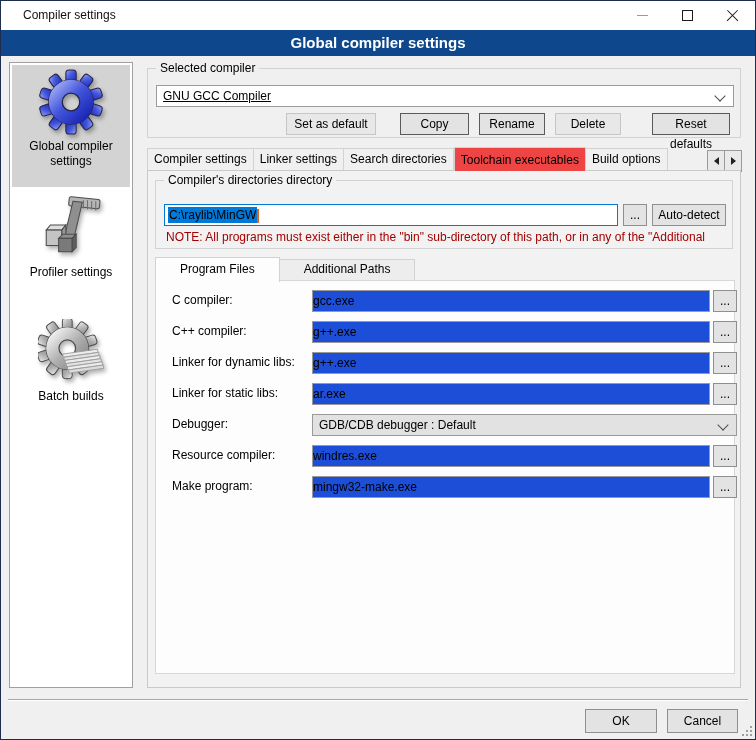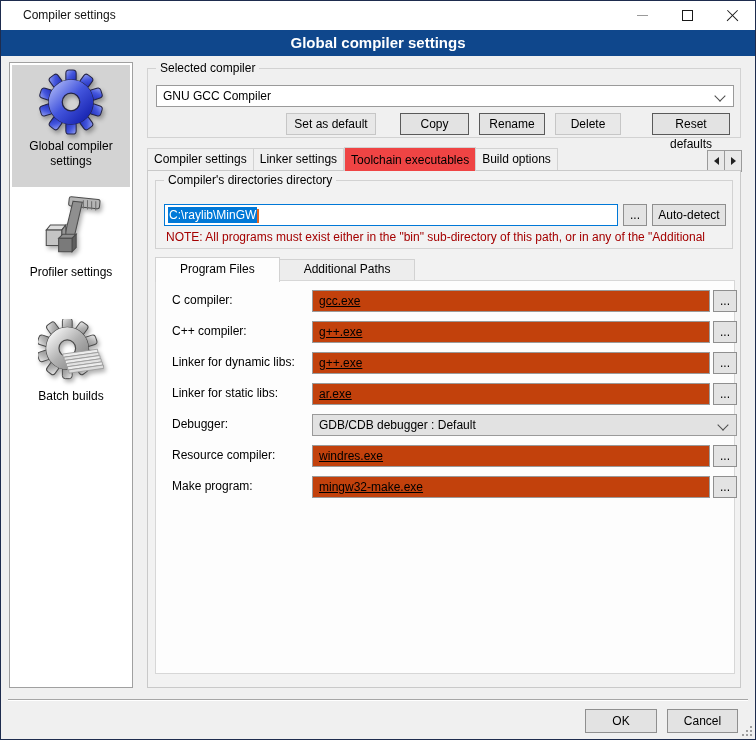--- a/index.html
+++ b/index.html
@@ -32,38 +32,38 @@
   .side-item .lbl{margin-top:4px;line-height:15px;}
   .icon-shadow{filter:drop-shadow(2px 3px 2px rgba(0,0,0,0.30));}
   
   .groupbox{border:1px solid #d2d2d2;}
   .group-label{position:absolute;top:-8px;left:8px;padding:0 4px;line-height:15px;}
   
   .btn{box-sizing:border-box;background:#e3e3e3;border:1px solid #8f8f8f;font-family:"Liberation Sans",sans-serif;
     font-size:12px;color:#000;text-align:center;padding:0;line-height:20px;}
   .btn.dark{border-color:#5a5a5a;}
   .btn.disabled{border-color:#c6c6c6;background:#e8e8e8;color:#000000;}
-  .field{box-sizing:border-box;background:#c2410c;border:1px solid #9a9a9a;line-height:20px;padding-left:6px;white-space:nowrap;overflow:hidden;text-decoration:underline;}
+  .field{box-sizing:border-box;background:#1d4ed8;border:1px solid #9a9a9a;line-height:20px;white-space:nowrap;overflow:hidden;}
   .combo{box-sizing:border-box;border:1px solid #9a9a9a;line-height:20px;padding-left:6px;position:relative;white-space:nowrap;overflow:hidden;}
   .combo.white{background:#fff;}
   .combo.gray{background:#e2e2e2;}
   .chev{position:absolute;right:9px;top:6px;width:7px;height:7px;border-right:1.4px solid #4d4d4d;border-bottom:1.4px solid #4d4d4d;transform:rotate(45deg);}
   
   .tabstrip{left:147px;top:147px;width:594px;height:24px;}
   .tabsclip{position:absolute;left:0;top:0;width:560px;height:24px;overflow:hidden;display:flex;align-items:flex-end;}
   .tab{flex:0 0 auto;height:21px;line-height:20px;padding:0 6px;background:#f0f0f0;border:1px solid #d2d2d2;border-left:none;white-space:nowrap;}
   .tab:first-child{border-left:1px solid #d2d2d2;}
   .tab.active{height:24px;line-height:24px;background:#ef4444;border-left:1px solid #d2d2d2;position:relative;z-index:3;margin-bottom:-1px;border-bottom:none;}
   .tab-arrow{position:absolute;top:3px;width:16px;height:20px;background:#e9e9e9;border:1px solid #9a9a9a;display:flex;align-items:center;justify-content:center;}
   .tri-l{width:0;height:0;border-top:4px solid transparent;border-bottom:4px solid transparent;border-right:5px solid #222;}
   .tri-r{width:0;height:0;border-top:4px solid transparent;border-bottom:4px solid transparent;border-left:5px solid #222;}
   
   .panel{left:147px;top:170px;width:594px;height:518px;background:#f2f2f2;border:1px solid #c9c9c9;}
   .dir-input{left:8px;top:23px;width:454px;height:22px;background:#fff;border:1px solid #0078d7;line-height:20px;padding-left:3px;white-space:nowrap;overflow:hidden;}
-  .sel-text{background:#0078d7;color:#ffffff;padding:1px 1px;}
+  .sel-text{background:#0078d7;color:#000000;padding:1px 1px;}
   .caret{display:inline-block;width:2px;height:14px;background:#e8641b;vertical-align:middle;margin-left:0px;}
   .note{color:#a40000;white-space:nowrap;overflow:hidden;}
   .subtabs{position:absolute;left:7px;top:86px;height:24px;display:flex;align-items:flex-end;}
   .subtab{height:20px;line-height:19px;padding:0 24px;background:#ededed;border:1px solid #d2d2d2;border-left:none;white-space:nowrap;}
   .subtab:first-child{border-left:1px solid #d2d2d2;}
   .subtab.active{height:24px;line-height:23px;background:#fdfdfd;border-left:1px solid #d2d2d2;margin-bottom:-1px;border-bottom:none;z-index:3;position:relative;}
   .subpanel{position:absolute;left:7px;top:109px;width:578px;height:392px;background:#fdfdfd;border:1px solid #d7d7d7;}
   .frow{position:absolute;left:8px;width:100%;height:18px;}
   .flabel{position:absolute;left:8px;top:3px;}
   .finput{position:absolute;left:148px;top:0;width:398px;height:22px;}
@@ -178,37 +178,38 @@
         <rect x="1.4" y="6.4" width="34" height="3.2" fill="#ececec" stroke="#9a9a9a" stroke-width="0.8"></rect>
         <rect x="2.1" y="9.6" width="34" height="3.2" fill="#e2e2e2" stroke="#9a9a9a" stroke-width="0.8"></rect>
         <rect x="2.8" y="12.8" width="34" height="3.2" fill="#ececec" stroke="#9a9a9a" stroke-width="0.8"></rect>
         <rect x="3.5" y="16" width="34" height="3.2" fill="#dcdcdc" stroke="#9a9a9a" stroke-width="0.8"></rect>
       </g>
     </svg>
     <span class="lbl">Batch builds</span>
   </div>
 </div>
 
-<div class="abs groupbox" style="left:147px;top:68px;width:594px;height:70px;">
+<div class="abs groupbox" style="left:147px;top:68px;width:594px;height:70px;text-decoration:underline;">
   <span class="group-label" style="background:#f0f0f0;">Selected compiler</span>
   <div class="abs combo white" style="left:8px;top:16px;width:578px;height:22px;">
     <span>GNU GCC Compiler</span>
     <span class="chev"></span>
   </div>
   <button class="abs btn disabled" style="left:138px;top:44px;width:90px;height:22px;">Set as default</button>
   <button class="abs btn dark" style="left:252px;top:44px;width:69px;height:22px;">Copy</button>
   <button class="abs btn dark" style="left:331px;top:44px;width:66px;height:22px;">Rename</button>
   <button class="abs btn disabled" style="left:407px;top:44px;width:66px;height:22px;">Delete</button>
   <button class="abs btn dark" style="left:504px;top:44px;width:78px;height:22px;">Reset defaults</button>
 </div>
 
 <div class="abs tabstrip">
   <div class="tabsclip">
     <div class="tab">Compiler settings</div>
     <div class="tab">Linker settings</div>
+    <div class="tab">Search directories</div>
     <div class="tab active">Toolchain executables</div>
     <div class="tab">Build options</div>
   </div>
   <div class="tab-arrow" style="left:560px;">
       <span class="tri-l"></span>
     </div>
   <div class="tab-arrow" style="left:577px;">
       <span class="tri-r"></span>
     </div>
 </div>

